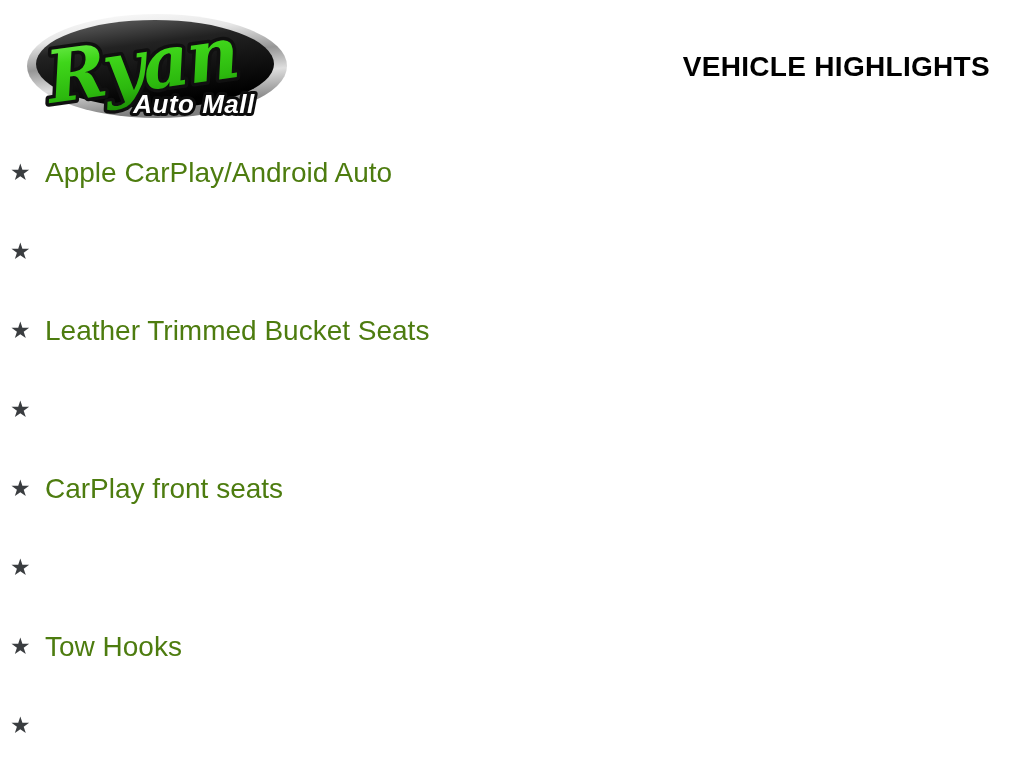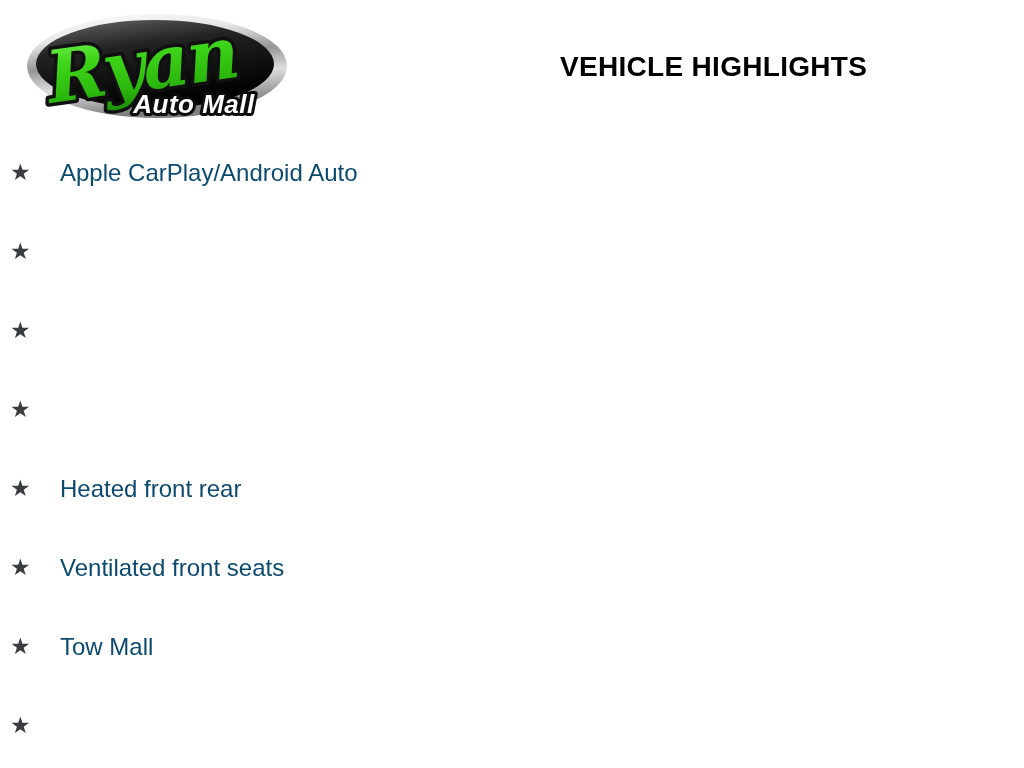--- a/index.html
+++ b/index.html
@@ -17,20 +17,21 @@
   .logo {
     position: absolute;
     left: 22px; top: 6px;
     width: 270px; height: 118px;
   }
   .logo svg { display: block; width: 100%; height: 100%; overflow: visible; }
   .page-title {
     position: absolute;
     left: 560px; top: 51px;
     width: 430px;
+    text-align: right;
     font-size: 28px;
     font-weight: bold;
     color: #000000;
     letter-spacing: 0.3px;
     white-space: nowrap;
   }
   .highlights {
     position: absolute;
     left: 0; top: 133px;
     width: 1024px;
@@ -44,24 +45,23 @@
   }
   .star {
     flex: 0 0 35px;
     width: 35px;
     font-family: "DejaVu Sans", sans-serif;
     font-size: 23px;
     line-height: 1;
     color: #3a3d40;
   }
   .label {
-    font-size: 24px;
+    font-size: 28px;
     line-height: 1;
-    color: #0c4a6e;
-    margin-left: 15px;
+    color: #4d7c0f;
   }
 </style>
 </head>
 <body>
 
 <div class="page">
 
   <div class="logo">
     <svg viewBox="0 0 270 118" xmlns="http://www.w3.org/2000/svg">
       <defs>
@@ -96,34 +96,34 @@
   <ul class="highlights">
     <li class="highlight-item">
       <span class="star">★</span>
       <span class="label">Apple CarPlay/Android Auto</span>
     </li>
     <li class="highlight-item">
       <span class="star">★</span>
     </li>
     <li class="highlight-item">
       <span class="star">★</span>
+      <span class="label">Leather Trimmed Bucket Seats</span>
     </li>
     <li class="highlight-item">
       <span class="star">★</span>
     </li>
     <li class="highlight-item">
       <span class="star">★</span>
-      <span class="label">Heated front rear</span>
+      <span class="label">CarPlay front seats</span>
     </li>
     <li class="highlight-item">
       <span class="star">★</span>
-      <span class="label">Ventilated front seats</span>
     </li>
     <li class="highlight-item">
       <span class="star">★</span>
-      <span class="label">Tow Mall</span>
+      <span class="label">Tow Hooks</span>
     </li>
     <li class="highlight-item">
       <span class="star">★</span>
     </li>
   </ul>
 
 </div>
 
 </body></html>

